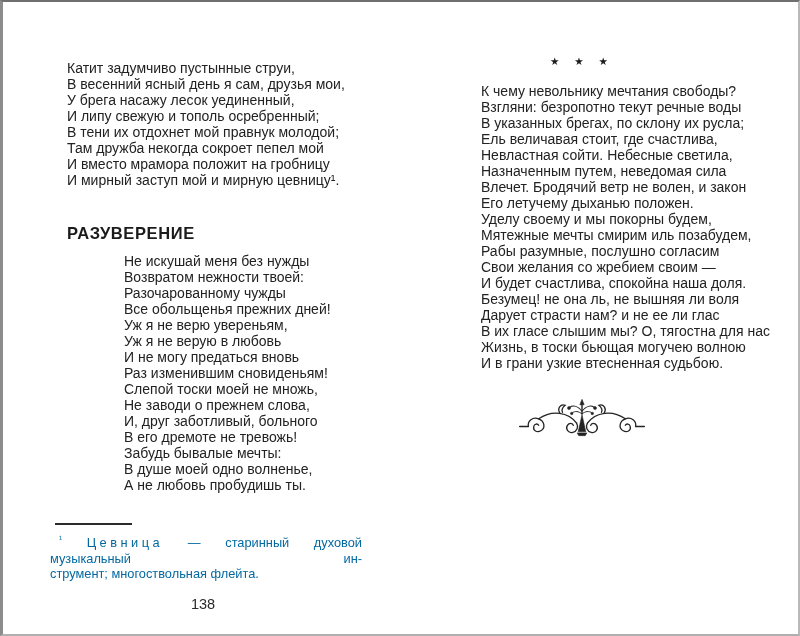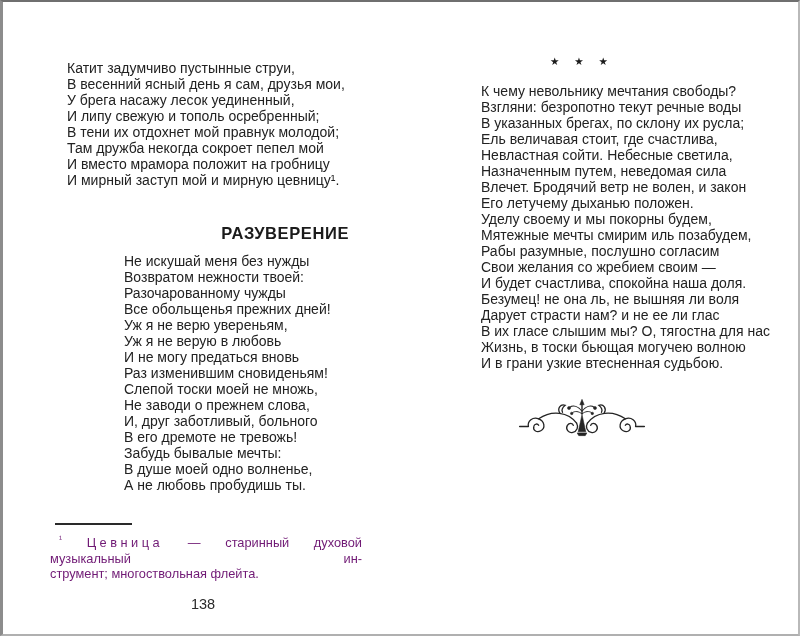--- a/index.html
+++ b/index.html
@@ -25,21 +25,21 @@
   .poem .poem-line {
     font-size: 14px;
     line-height: 16px;
     white-space: pre;
     color: #222222;
   }
   #poem-title {
     left: 64px;
     top: 222px;
     width: 282px;
-    text-align: right;
+    text-align: left;
     font-size: 16.5px;
     font-weight: bold;
     letter-spacing: 0.6px;
     color: #1b1b1b;
   }
   #left-poem-1 { left: 64px;  top: 58px;  }
   #left-poem-2 { left: 97px;  top: 251px; margin-left: 24px; }
   #right-poem  { left: 478px; top: 81px;  }
   #section-stars {
     left: 450px;
@@ -56,21 +56,21 @@
     width: 77px;
     height: 2px;
     background: #2a2a2a;
   }
   #footnote {
     left: 47px;
     top: 530px;
     width: 312px;
     font-size: 12.8px;
     line-height: 15.5px;
-    color: #701a75;
+    color: #0369a1;
   }
   #footnote .fn-line-1 {
     text-align: justify;
     text-align-last: justify;
   }
   #footnote .fn-marker {
     font-size: 9px;
     vertical-align: super;
     margin-left: 9px;
   }

